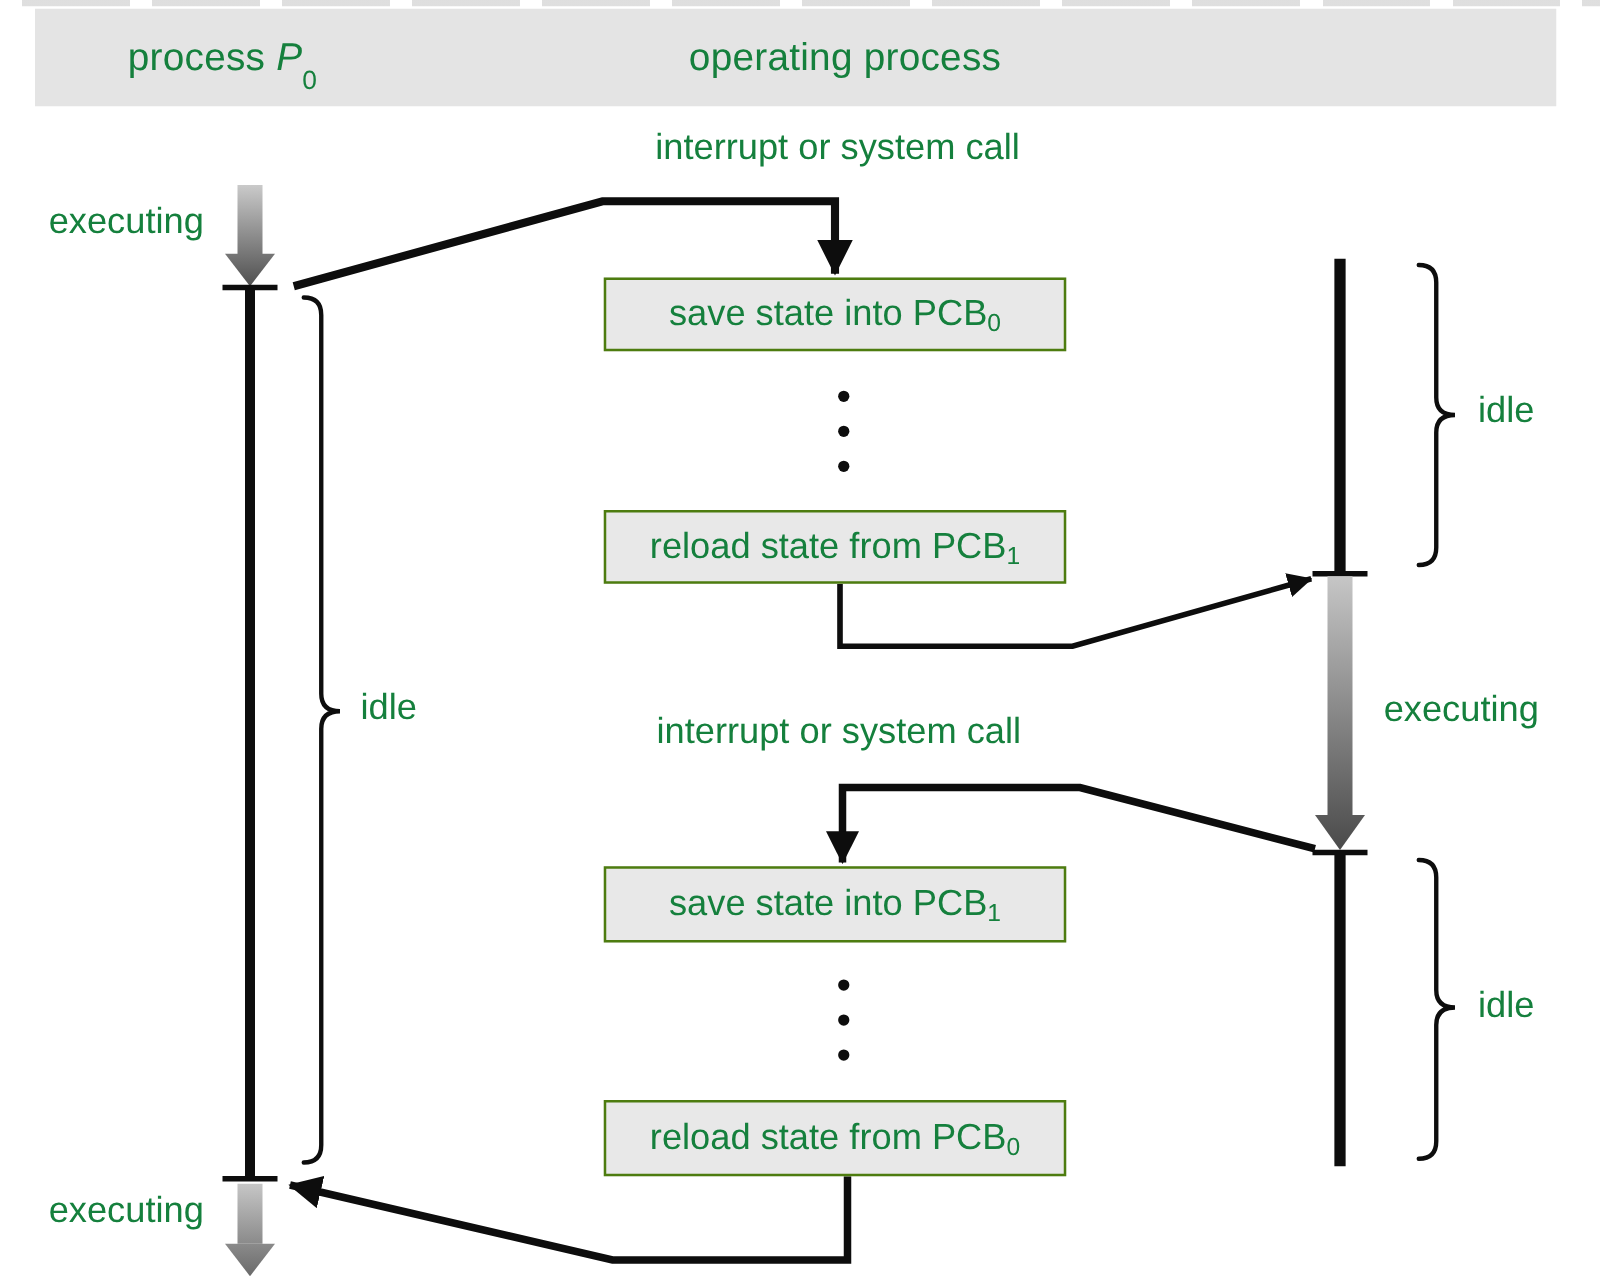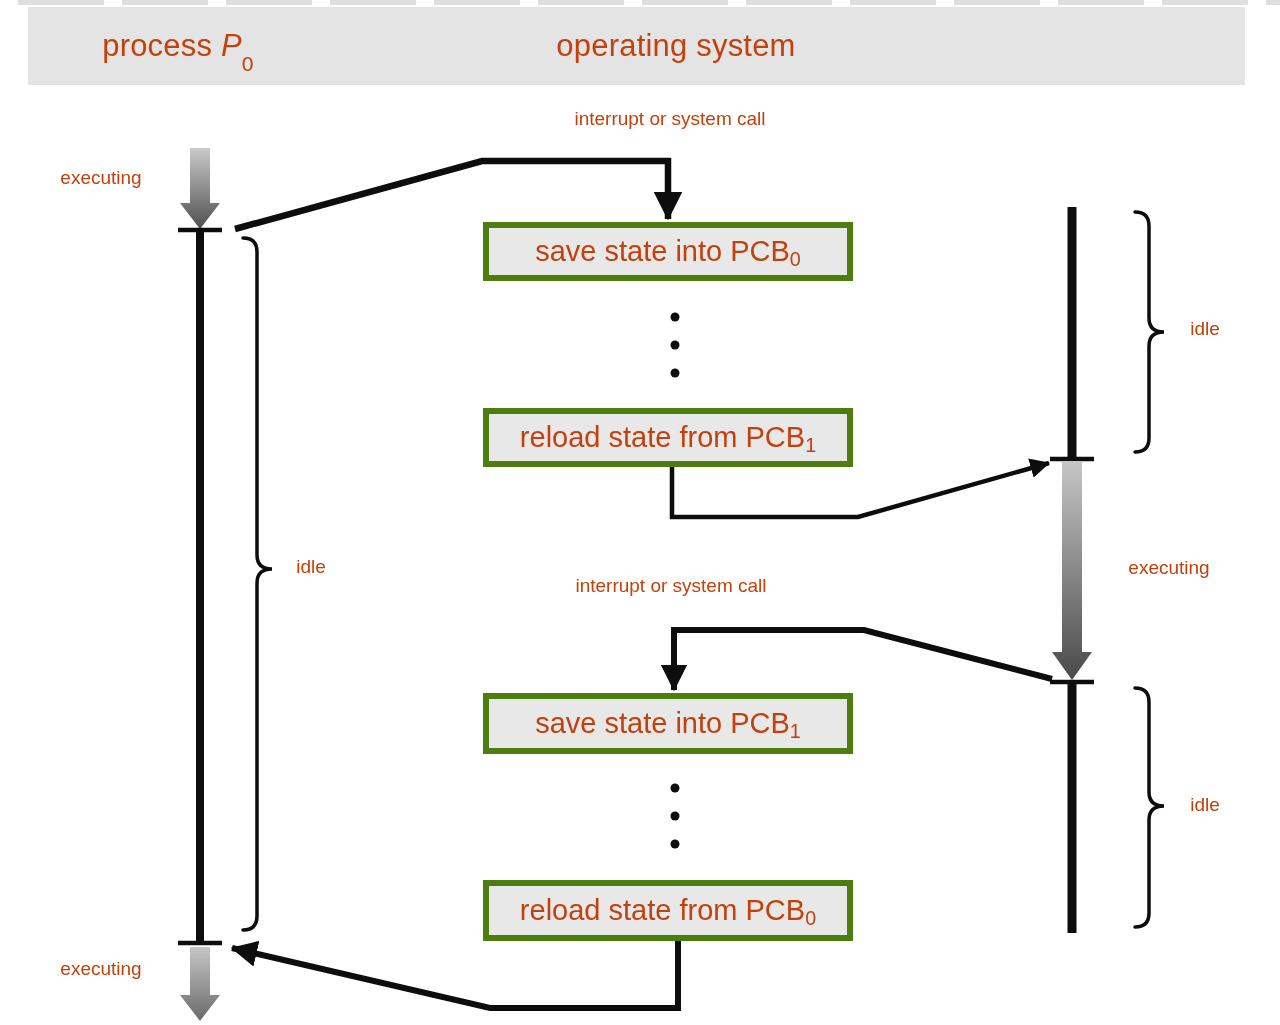--- a/index.html
+++ b/index.html
@@ -1,54 +1,54 @@
 <!DOCTYPE html>
 <html><head>
 <meta charset="utf-8">
 <style>
   html,body{margin:0;padding:0;background:#ffffff;}
   #canvas{
     position:relative;width:1280px;height:1025px;background:#ffffff;
-    font-family:"Liberation Sans", sans-serif;color:#c2410c;overflow:hidden;
+    font-family:"Liberation Sans", sans-serif;color:#15803d;overflow:hidden;
   }
   .abs{position:absolute;}
   #top-strip{
     left:0;top:0;width:1280px;height:5px;
     background:repeating-linear-gradient(90deg,#ffffff 0 18px,#d9d9d9 18px 104px);
     opacity:.85;
   }
   #band{
     left:28px;top:7px;width:1217px;height:78px;background:#e4e4e4;
   }
   .hdr{
     top:46px;transform:translate(-50%,-50%);
     font-size:31px;white-space:nowrap;letter-spacing:.2px;
   }
   .lbl{
-    transform:translate(-50%,-50%);font-size:19px;white-space:nowrap;
+    transform:translate(-50%,-50%);font-size:29px;white-space:nowrap;
   }
   .it{font-style:italic;}
   sub.s{font-size:.68em;position:relative;top:.38em;line-height:0;}
   .osbox{
-    left:483px;width:370px;height:59px;background:#e8e8e8;border:6px solid #4d7c0f;
+    left:483px;width:370px;height:59px;background:#e8e8e8;border:2px solid #4d7c0f;
     box-sizing:border-box;display:flex;align-items:center;justify-content:center;
     font-size:29px;white-space:nowrap;
   }
   svg{position:absolute;left:0;top:0;}
 </style>
 </head>
 <body>
 
 <div id="canvas">
 
   <div id="top-strip" class="abs"></div>
   <div id="band" class="abs"></div>
 
   <div class="abs hdr" style="left:178px;"><span>process </span><span class="it">P</span><sub class="s">0</sub></div>
-  <div class="abs hdr" style="left:676px;">operating system</div>
+  <div class="abs hdr" style="left:676px;">operating process</div>
 
   <svg width="1280" height="1025" viewBox="0 0 1280 1025">
     <defs>
       <marker id="ah" viewBox="0 0 10 10" refX="9.5" refY="5" markerWidth="4.4" markerHeight="4.4" orient="auto-start-reverse">
         <path d="M0,0 L10,5 L0,10 z" fill="#0d0d0d"></path>
       </marker>
       <linearGradient id="g-p0-top" gradientUnits="userSpaceOnUse" x1="0" y1="148" x2="0" y2="229">
         <stop offset="0" stop-color="#cacaca"></stop>
           <stop offset="1" stop-color="#4f4f4f"></stop>
       </linearGradient>

